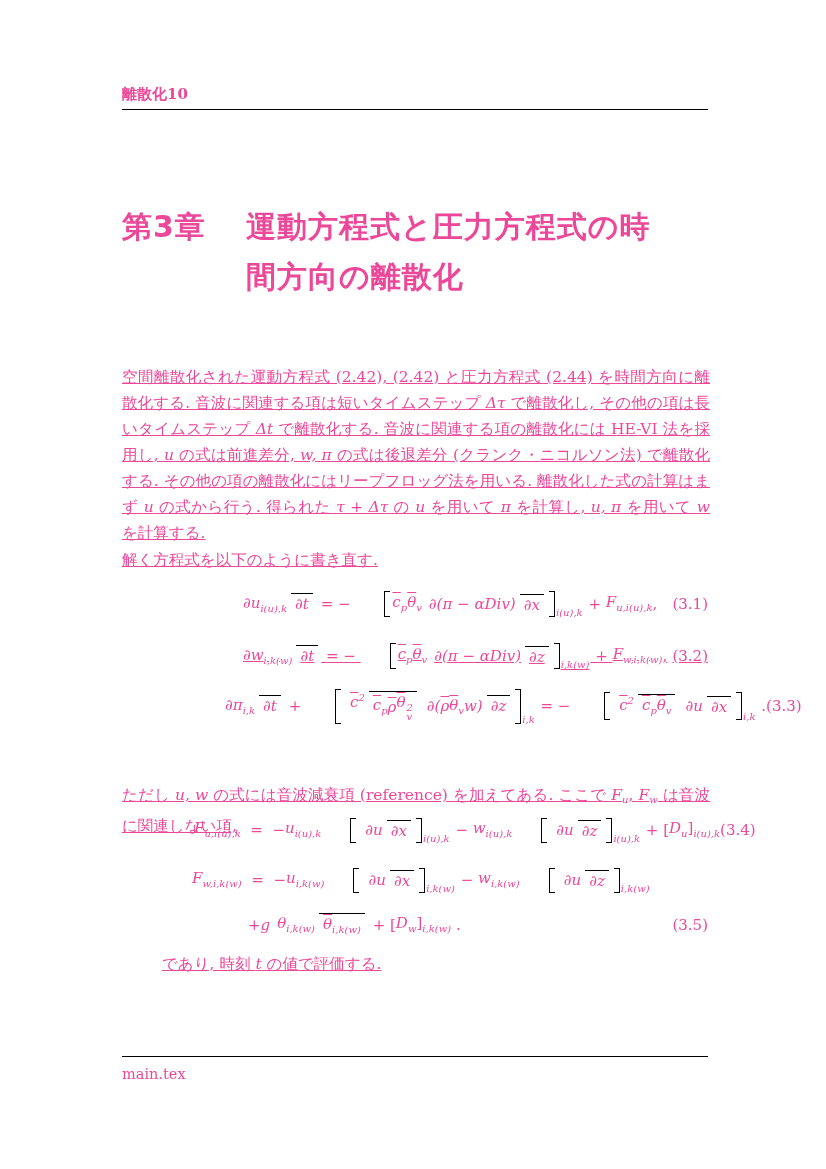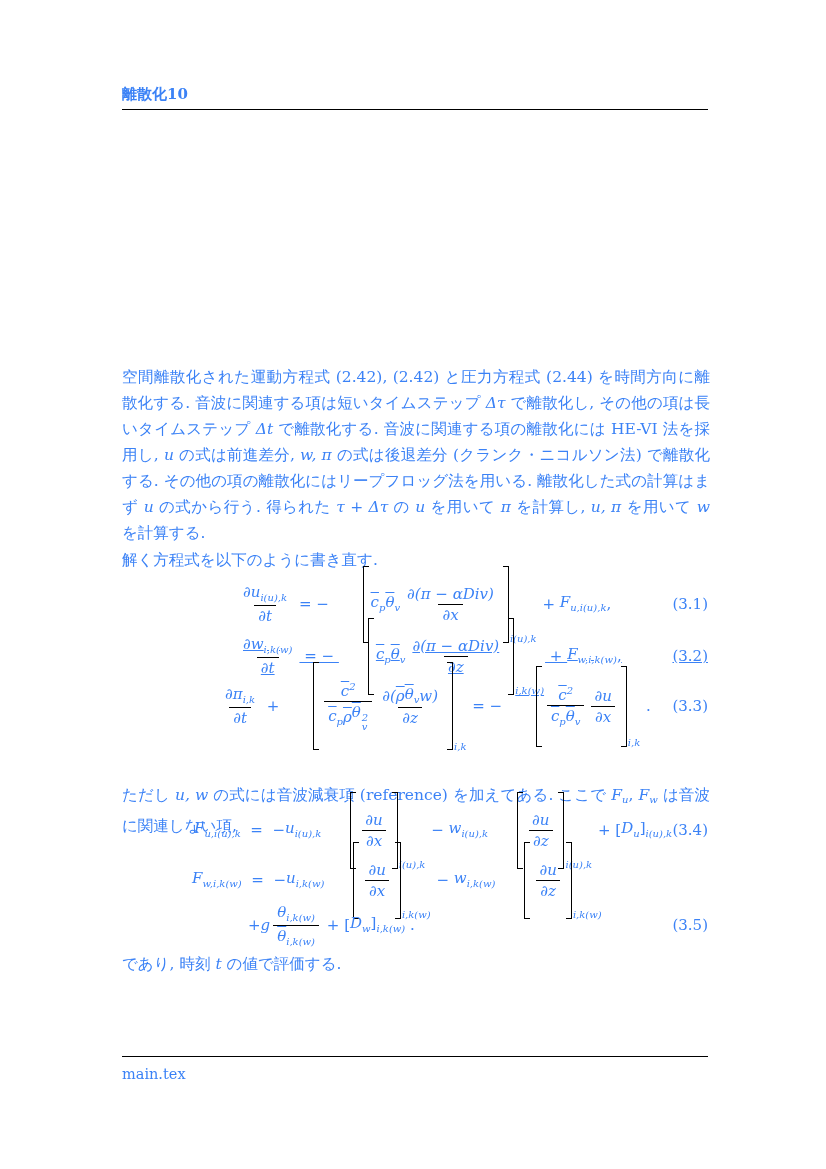--- a/index.html
+++ b/index.html
@@ -1,17 +1,17 @@
 <!DOCTYPE html>
 <html><head>
 <meta charset="utf-8">
 <style>
   html,body{margin:0;padding:0;background:#ffffff;}
   .page{
-    position:relative;width:826px;height:1169px;background:#fff;color:#3b82f6;
+    position:relative;width:826px;height:1169px;background:#fff;color:#ec4899;
     font-family:"DejaVu Serif","Liberation Serif",serif;overflow:hidden;
   }
   
   .hdr{
     position:absolute;left:122px;right:118px;top:85px;
     display:flex;align-items:baseline;
     font-family:"DejaVu Sans","Liberation Sans",sans-serif;
     font-weight:bold;font-size:15px;
   }
   .hdr-left{white-space:nowrap;}
@@ -23,25 +23,26 @@
     position:absolute;left:122px;top:202px;display:flex;
     font-family:"DejaVu Sans","Liberation Sans",sans-serif;
     font-weight:bold;font-size:30px;line-height:50px;letter-spacing:1px;
   }
   .chap-label{width:124px;flex:0 0 auto;}
   
   .para{
     position:absolute;left:122px;width:588px;
     font-size:15.5px;line-height:26px;text-align:justify;
     text-justify:inter-ideograph;
+    text-decoration:underline;
   }
   .p1{top:364px;}
   .p2{top:547px;}
   .p3{top:782px;}
-  .p4{top:951px;}
+  .p4{top:951px;margin-left:40px;}
   .it{font-style:italic;}
   .tsub{font-size:10px;vertical-align:-3px;font-style:italic;}
   
   .eqrow{
     position:absolute;left:122px;right:118px;
     display:flex;align-items:center;
     font-size:15px;line-height:1.25;
   }
   .eq-r1{top:578px;height:52px;}
   .eq-r2{top:630px;height:52px;text-decoration:underline;}
@@ -59,22 +60,22 @@
   .eqtag{margin-left:auto;font-size:15px;}
   .mi{font-style:italic;white-space:pre;}
   .mu{font-style:normal;white-space:pre;}
   .up{font-style:normal;}
   .bar{text-decoration:overline;text-decoration-thickness:1px;}
   .mat{display:inline-block;white-space:nowrap;}
   .msub{font-size:10px;vertical-align:-4px;font-style:italic;letter-spacing:0;}
   .msup{font-size:10px;vertical-align:6px;font-style:italic;}
   .supsub{display:inline-flex;flex-direction:column;align-items:flex-start;
           font-size:10px;line-height:9px;font-style:italic;vertical-align:-4px;margin-left:1px;}
-  .mfrac{display:inline-flex;flex-direction:column;align-items:center;
-         vertical-align:middle;margin:16px 3px;}
+  .mfrac{display:inline-flex;align-items:flex-start;
+         vertical-align:middle;margin:0 3px;}
   .mfrac .num,.mfrac .den{padding:1px 4px;text-align:center;line-height:1.2;display:inline-flex;align-items:center;justify-content:center;}
   .mfrac .den{border-top:1.2px solid #000;}
   .mbg{display:inline-flex;align-items:flex-end;margin:0 1px;}
   .mbrace{display:inline-flex;align-items:stretch;padding-left:28px;}
   .brkl{width:5px;border:1.5px solid #000;border-right:none;flex:0 0 auto;}
   .brkr{width:5px;border:1.5px solid #000;border-left:none;flex:0 0 auto;}
   .mbc{display:inline-flex;align-items:center;padding:2px 2px;}
   .bgsub{font-size:10px;font-style:italic;transform:translateY(3px);margin-left:1px;white-space:nowrap;}
   
   .ftr{
@@ -87,20 +88,27 @@
 <body>
 
 <div class="page">
 
   <div class="hdr">
     <span class="hdr-left">離散化</span>
     <span class="hdr-right">10</span>
   </div>
   <div class="hdr-rule"></div>
 
+  <div class="chap">
+    <span class="chap-label">第3章</span>
+    <span class="chap-title">
+      <div>運動方程式と圧力方程式の時</div>
+      <div>間方向の離散化</div>
+    </span>
+  </div>
 
   <div class="para p1"><span>空間離散化された運動方程式 (2.42), (2.42) と圧力方程式 (2.44) を時間方向に離散化する. 音波に関連する項は短いタイムステップ </span><span class="it">Δτ</span><span> で離散化し, その他の項は長いタイムステップ </span><span class="it">Δt</span><span> で離散化する. 音波に関連する項の離散化には HE-VI 法を採用し, </span><span class="it">u</span><span> の式は前進差分, </span><span class="it">w, π</span><span> の式は後退差分 (クランク・ニコルソン法) で離散化する. その他の項の離散化にはリープフロッグ法を用いる. 離散化した式の計算はまず </span><span class="it">u</span><span> の式から行う. 得られた </span><span class="it">τ + Δτ</span><span> の </span><span class="it">u</span><span> を用いて </span><span class="it">π</span><span> を計算し, </span><span class="it">u, π</span><span> を用いて </span><span class="it">w</span><span> を計算する.</span></div>
   <div class="para p2"><span>解く方程式を以下のように書き直す.</span></div>
 
   <div class="eqrow eq-r1">
     <span class="eqbody">
         <span class="mfrac">
           <span class="num">
             <span class="mat"><span class="mi">∂u</span><span class="msub">i(u),k</span></span>
           </span>

